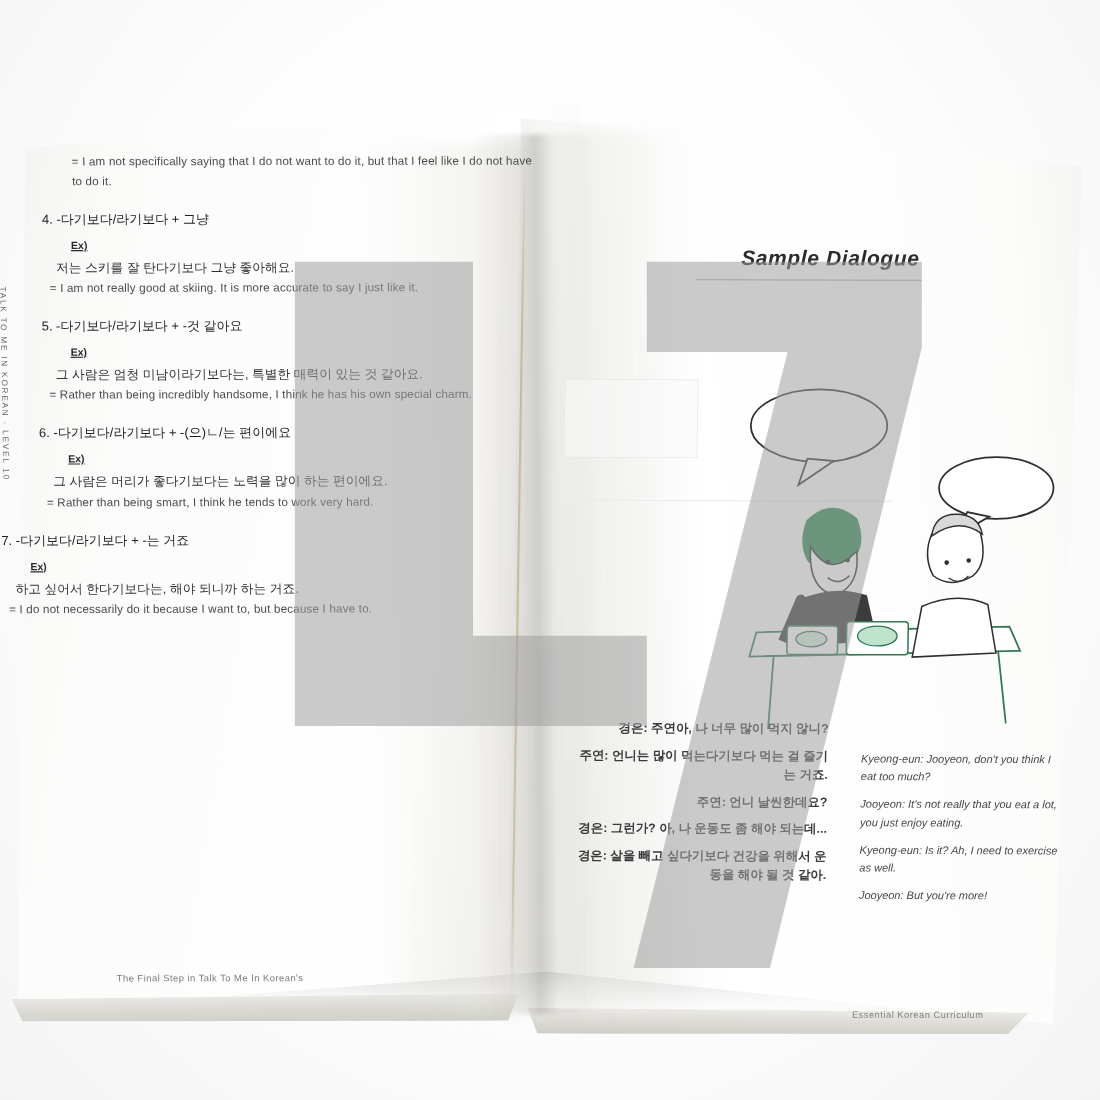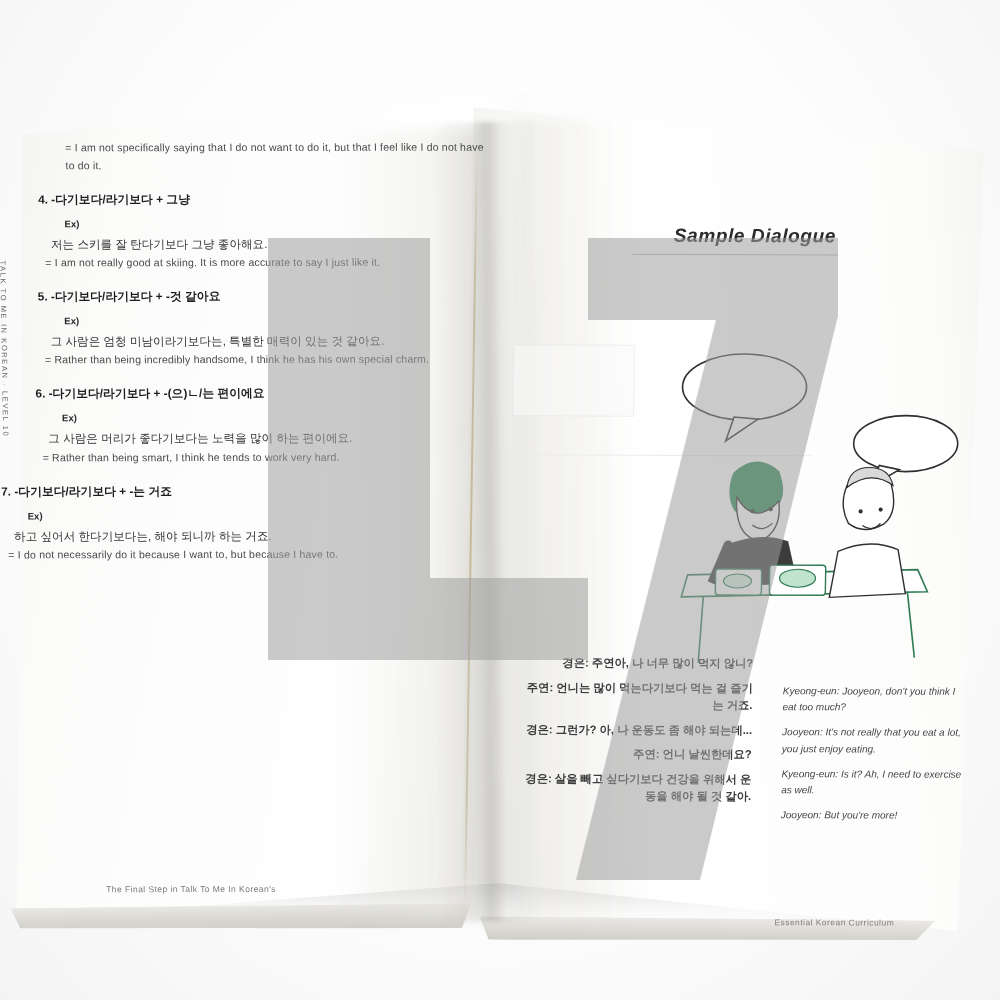--- a/index.html
+++ b/index.html
@@ -163,29 +163,30 @@
     white-space: nowrap;
   }
   .eng {
     font-size: 10.6px;
     color: #4a4a4a;
     letter-spacing: 0.15px;
   }
   .kor { font-size: 11.6px; color: #303030; }
   .rule-head {
     font-size: 11.8px;
-    font-weight: bold;
+    font-weight: normal;
     color: #1d1d1d;
     margin: 18px 0 10px 0;
   }
   .ex-tag {
     font-size: 9.6px;
     font-weight: bold;
     color: #2a2a2a;
     margin: 0 0 6px 26px;
+    text-decoration: underline;
   }
   .ex-kor { margin-left: 12px; margin-bottom: 3px; }
   .ex-eng { margin-left: 6px; margin-bottom: 4px; }
 
   .footer-left {
     position: absolute;
     left: 70px;
     bottom: 36px;
     font-size: 8.6px;
     color: #7a7a7a;
@@ -399,22 +400,22 @@
             <rect x="110" y="220" width="56" height="30" rx="3" fill="#ffffff" stroke="#2f7a52" stroke-width="1.4"></rect>
             <ellipse cx="138" cy="233" rx="18" ry="9" fill="#bfe3cd" stroke="#2f7a52" stroke-width="1.2"></ellipse>
             <ellipse cx="78" cy="236" rx="14" ry="7" fill="#d8efe2" stroke="#2f7a52" stroke-width="1.2"></ellipse>
           </g>
         </svg>
       </div>
 
       <div class="dialog-kor">
         <p class="ln spk">경은: 주연아, 나 너무 많이 먹지 않니?</p>
         <p class="ln spk">주연: 언니는 많이 먹는다기보다 먹는 걸 즐기는 거죠.</p>
+        <p class="ln spk">주연: 언니 날씬한데요?</p>
         <p class="ln spk">경은: 그런가? 아, 나 운동도 좀 해야 되는데...</p>
-        <p class="ln spk">주연: 언니 날씬한데요?</p>
         <p class="ln spk">경은: 살을 빼고 싶다기보다 건강을 위해서 운동을 해야 될 것 같아.</p>
       </div>
 
       <div class="dialog-eng">
         <p class="ln">Kyeong-eun: Jooyeon, don't you think I eat too much?</p>
         <p class="ln">Jooyeon: It's not really that you eat a lot, you just enjoy eating.</p>
         <p class="ln">Kyeong-eun: Is it? Ah, I need to exercise as well.</p>
         <p class="ln">Jooyeon: But you're more!</p>
       </div>
 

